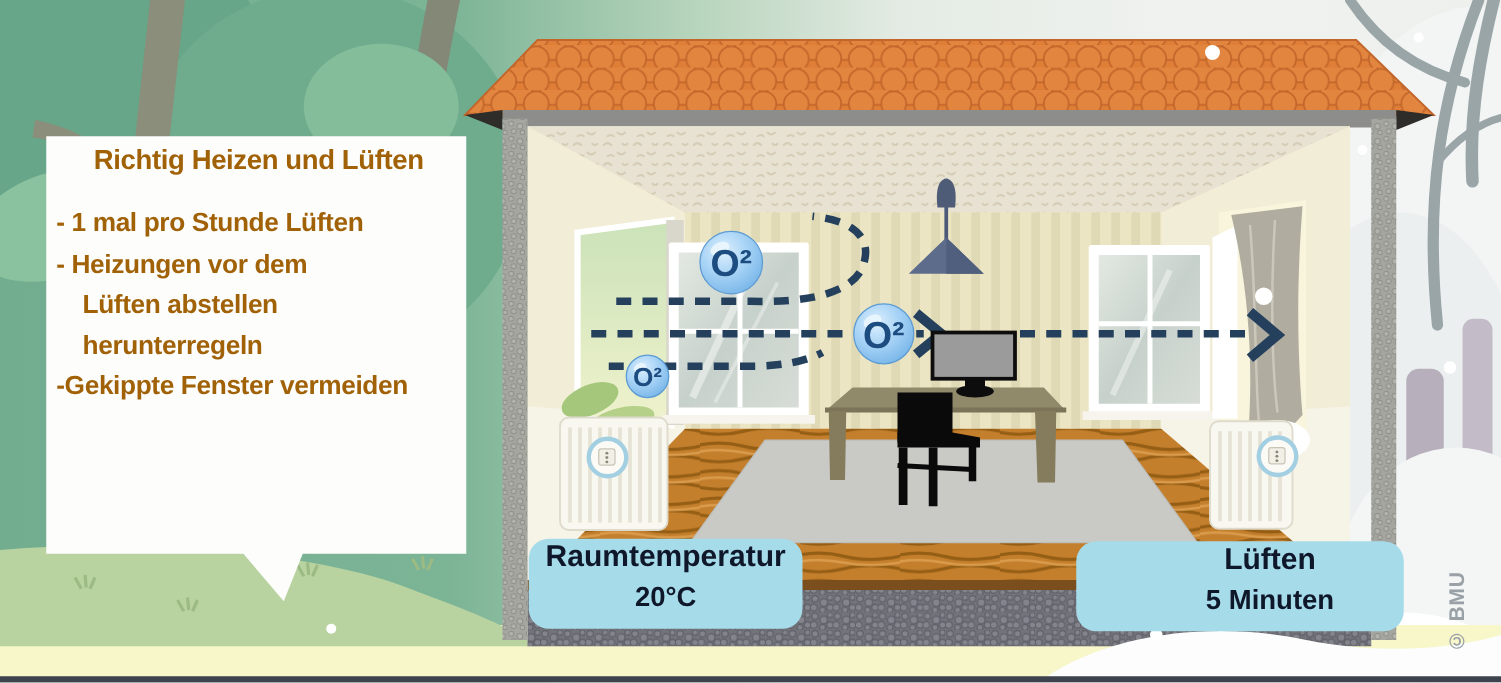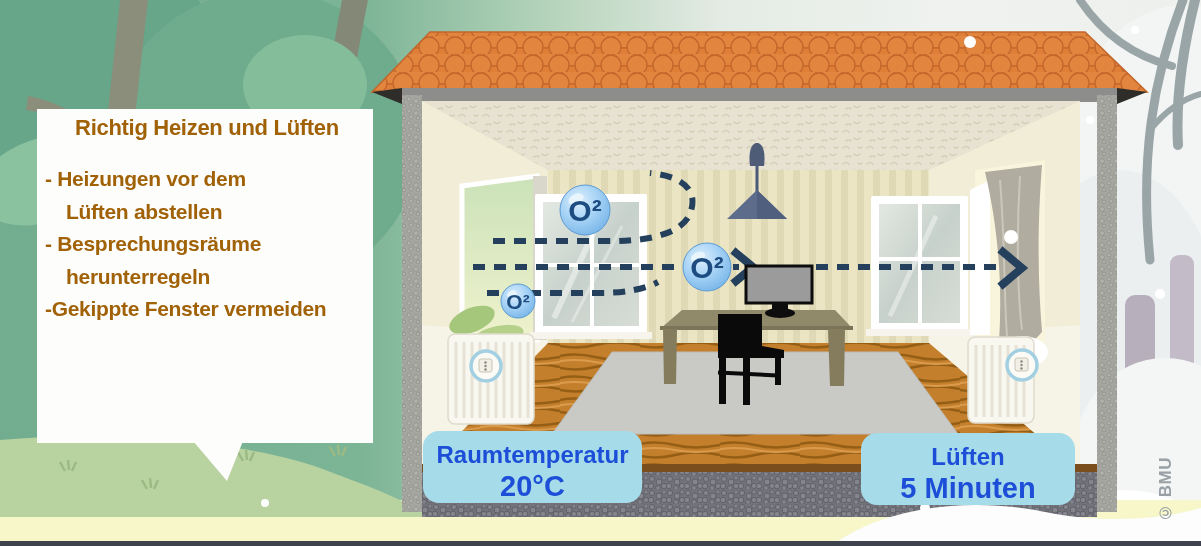--- a/index.html
+++ b/index.html
@@ -12,25 +12,25 @@
   .infobox{position:absolute;left:37px;top:109px;width:336px;height:334px;
            background:#fdfdfc;color:#a16207;box-sizing:border-box;
            padding:6px 4px 8px 8px;}
   .infobox .title{font-size:22px;font-weight:bold;text-align:center;
                   letter-spacing:-0.3px;margin-bottom:22px;}
   .infobox .line{font-size:21px;font-weight:bold;line-height:32.6px;
                  white-space:nowrap;letter-spacing:-0.3px;}
   .infobox .cont{padding-left:21px;}
   .blabel{position:absolute;background:#a6dbe9;border-radius:16px;
           display:flex;flex-direction:column;align-items:center;
-          justify-content:flex-end;color:#1d4ed8;}
+          justify-content:flex-start;color:#0f172a;}
   .blabel .l1{font-size:24px;font-weight:bold;line-height:30px;}
-  .blabel .l2{font-size:29px;font-weight:bold;line-height:33px;}
+  .blabel .l2{font-size:22px;font-weight:bold;line-height:33px;}
   #label-roomtemp{left:423px;top:431px;width:219px;height:72px;}
-  #label-vent{left:861px;top:433px;width:214px;height:72px;}
+  #label-vent{left:861px;top:433px;width:214px;height:72px;padding-left:48px;}
   .credit{position:absolute;left:1156px;top:444px;height:78px;width:22px;
           writing-mode:vertical-rl;transform:rotate(180deg);
           color:#99a1a6;font-size:17px;font-weight:bold;letter-spacing:.5px;}
 </style>
 </head>
 <body>
 
 <div class="stage">
 
 <svg width="1201" height="546" viewBox="0 0 1201 546">
@@ -323,23 +323,23 @@
         <circle cx="265" cy="503" r="4"></circle>
   </g>
 
   <polygon points="193,441 243,441 227,481" fill="#fdfdfc"></polygon>
 
   <rect x="0" y="541" width="1201" height="5" fill="#3d424d"></rect>
 </svg>
 
 <div class="infobox">
   <div class="title">Richtig Heizen und Lüften</div>
+  <div class="line">- 1 mal pro Stunde Lüften</div>
   <div class="line">- Heizungen vor dem</div>
   <div class="line cont">Lüften abstellen</div>
-  <div class="line">- Besprechungsräume</div>
   <div class="line cont">herunterregeln</div>
   <div class="line">-Gekippte Fenster vermeiden</div>
 </div>
 
 <div class="blabel" id="label-roomtemp">
   <div class="l1">Raumtemperatur</div>
   <div class="l2">20°C</div>
 </div>
 
 <div class="blabel" id="label-vent">

